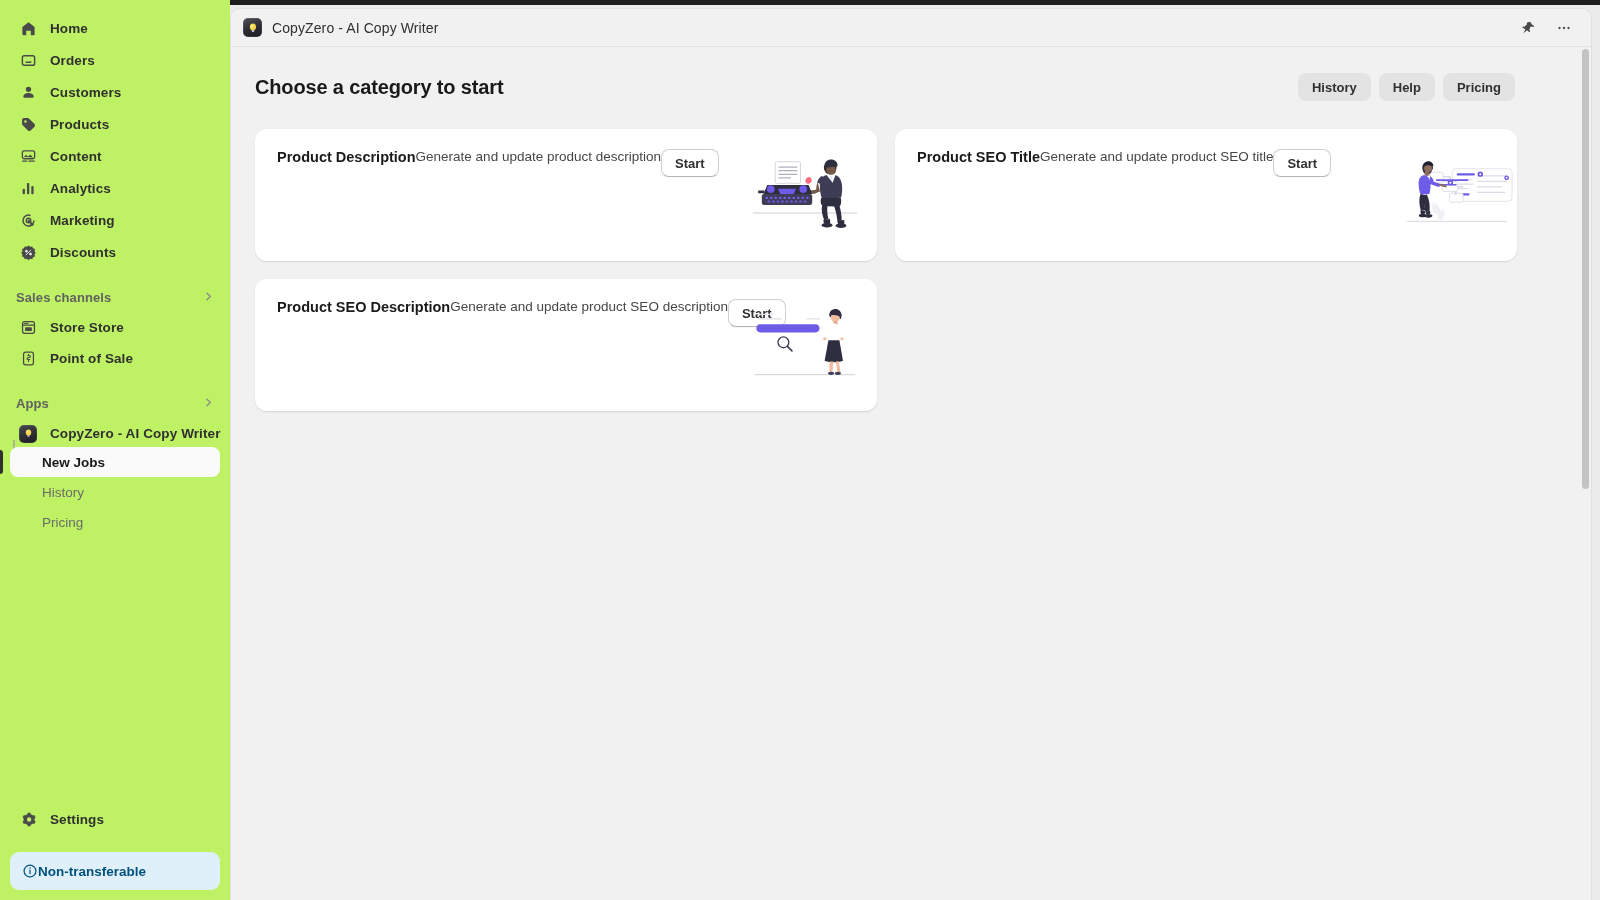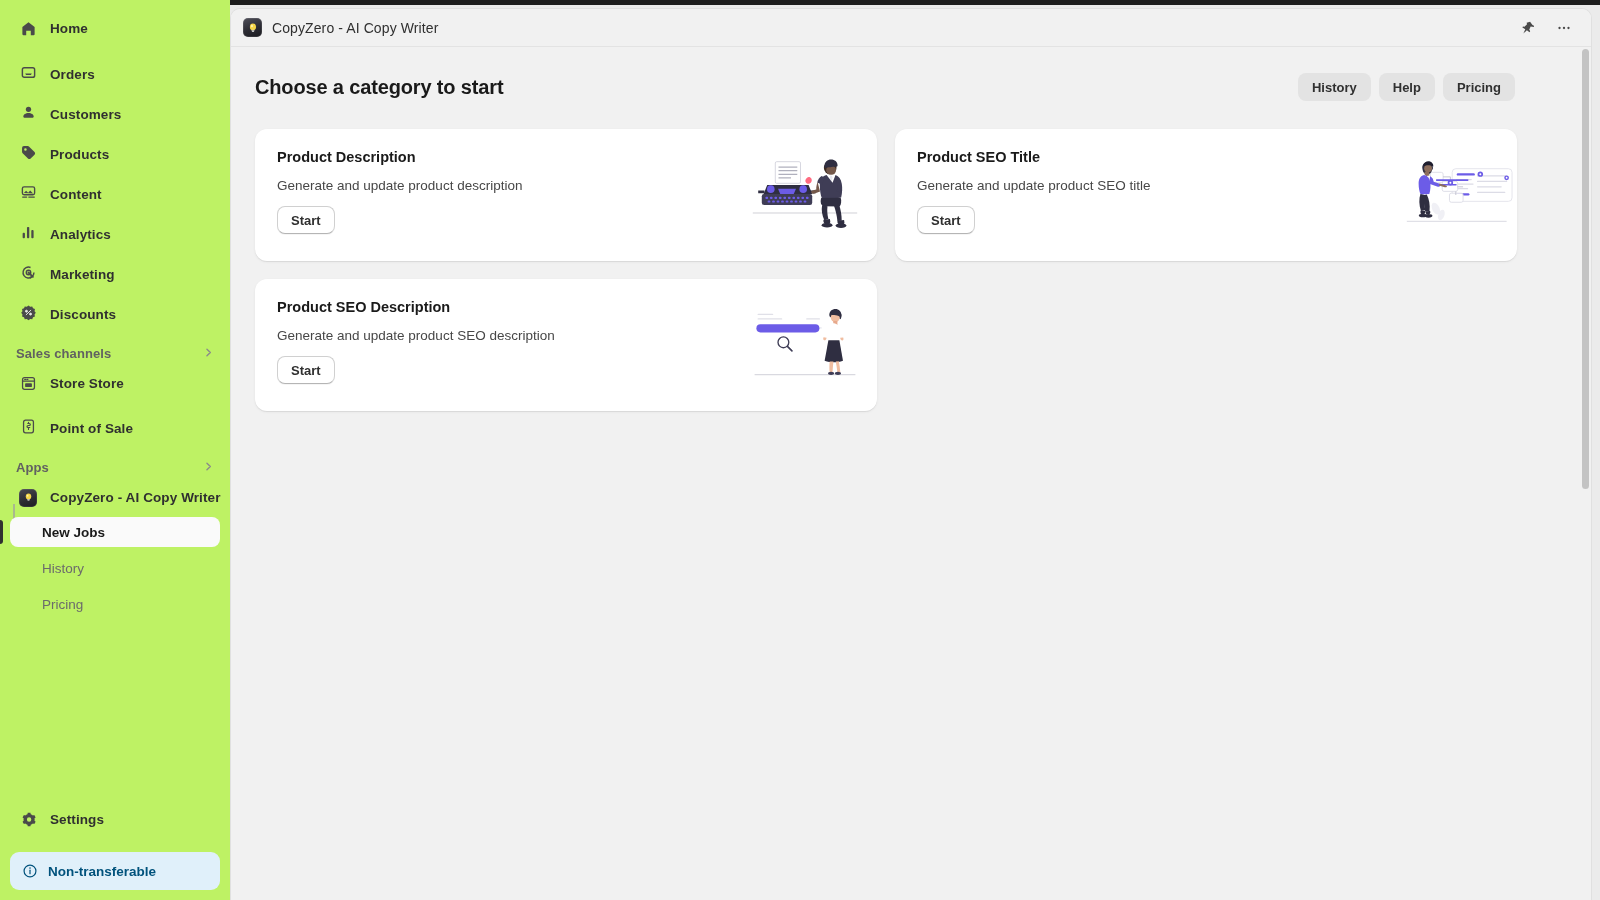--- a/index.html
+++ b/index.html
@@ -32,21 +32,21 @@
     display: flex;
     align-items: center;
     height: 28px;
     margin: 0 0 0 0;
     padding: 0 8px 0 8px;
     border-radius: 8px;
     gap: 12px;
     cursor: pointer;
     position: relative;
   }
-  .nav-item + .nav-item { margin-top: 12px; align-items: flex-end; }
+  .nav-item + .nav-item { margin-top: 4px; }
   .nav-ico {
     width: 20px; height: 20px;
     display: flex; align-items: center; justify-content: center;
     flex: 0 0 20px;
     color: #4a4a4a;
   }
   .nav-ico svg { display: block; }
   .nav-label {
     font-size: 13.5px;
     color: #303030;
@@ -90,21 +90,20 @@
     display: flex;
     align-items: center;
     height: 30px;
     padding-left: 32px;
     border-radius: 8px;
     font-size: 13.5px;
     color: #6b6b6b;
     font-weight: 450;
     cursor: pointer;
     position: relative;
-    margin-top: 6px;
   }
   .sub-item.active {
     background: #fafafa;
     color: #1a1a1a;
     font-weight: 650;
   }
   .sub-item.active::before {
     content: "";
     position: absolute;
     left: -10px; top: 3px;
@@ -123,21 +122,21 @@
     margin-top: auto;
     padding: 0 10px 10px 10px;
   }
   .settings-row {
     display: flex; align-items: center; gap: 12px;
     height: 30px; padding: 0 8px;
     border-radius: 8px; cursor: pointer;
     margin-bottom: 18px;
   }
   .banner {
-    display: flex; align-items: center; gap: 10px;
+    display: flex; align-items: center; 
     background: #e0f0fa;
     border-radius: 9px;
     height: 38px;
     padding: 0 12px;
     color: #00527c;
     font-size: 13.5px;
     font-weight: 650;
   }
   .banner svg { flex: 0 0 16px; }
 
@@ -239,21 +238,21 @@
   }
   .cat-card {
     background: #ffffff;
     border-radius: 12px;
     box-shadow: 0 1px 0 rgba(0,0,0,.06), 0 1px 3px rgba(0,0,0,.06);
     height: 132px;
     padding: 20px 22px;
     position: relative;
     overflow: hidden;
     display: flex;
-    flex-direction: column;
+    flex-direction: row;
   }
   .cat-title {
     font-size: 14.5px;
     font-weight: 700;
     color: #1a1a1a;
     margin-bottom: 13px;
   }
   .cat-sub {
     font-size: 13.5px;
     color: #474747;

